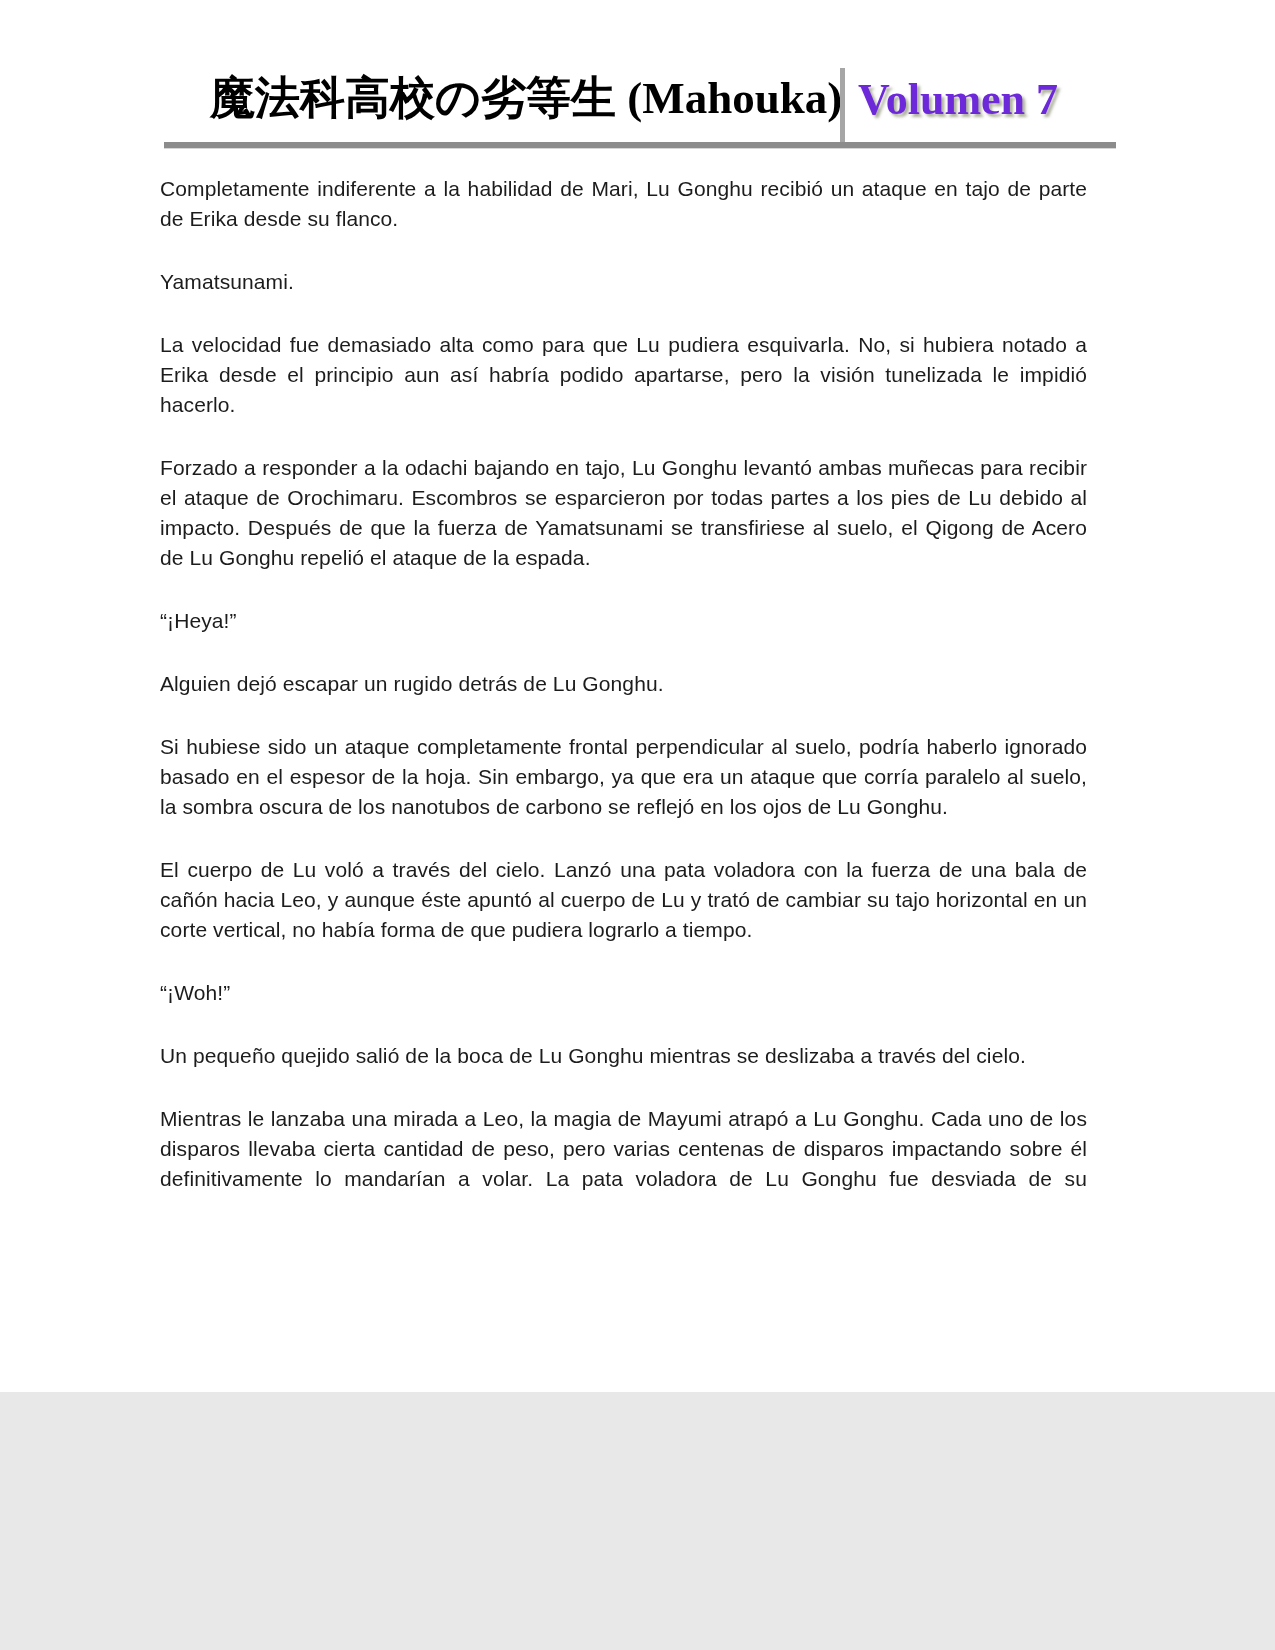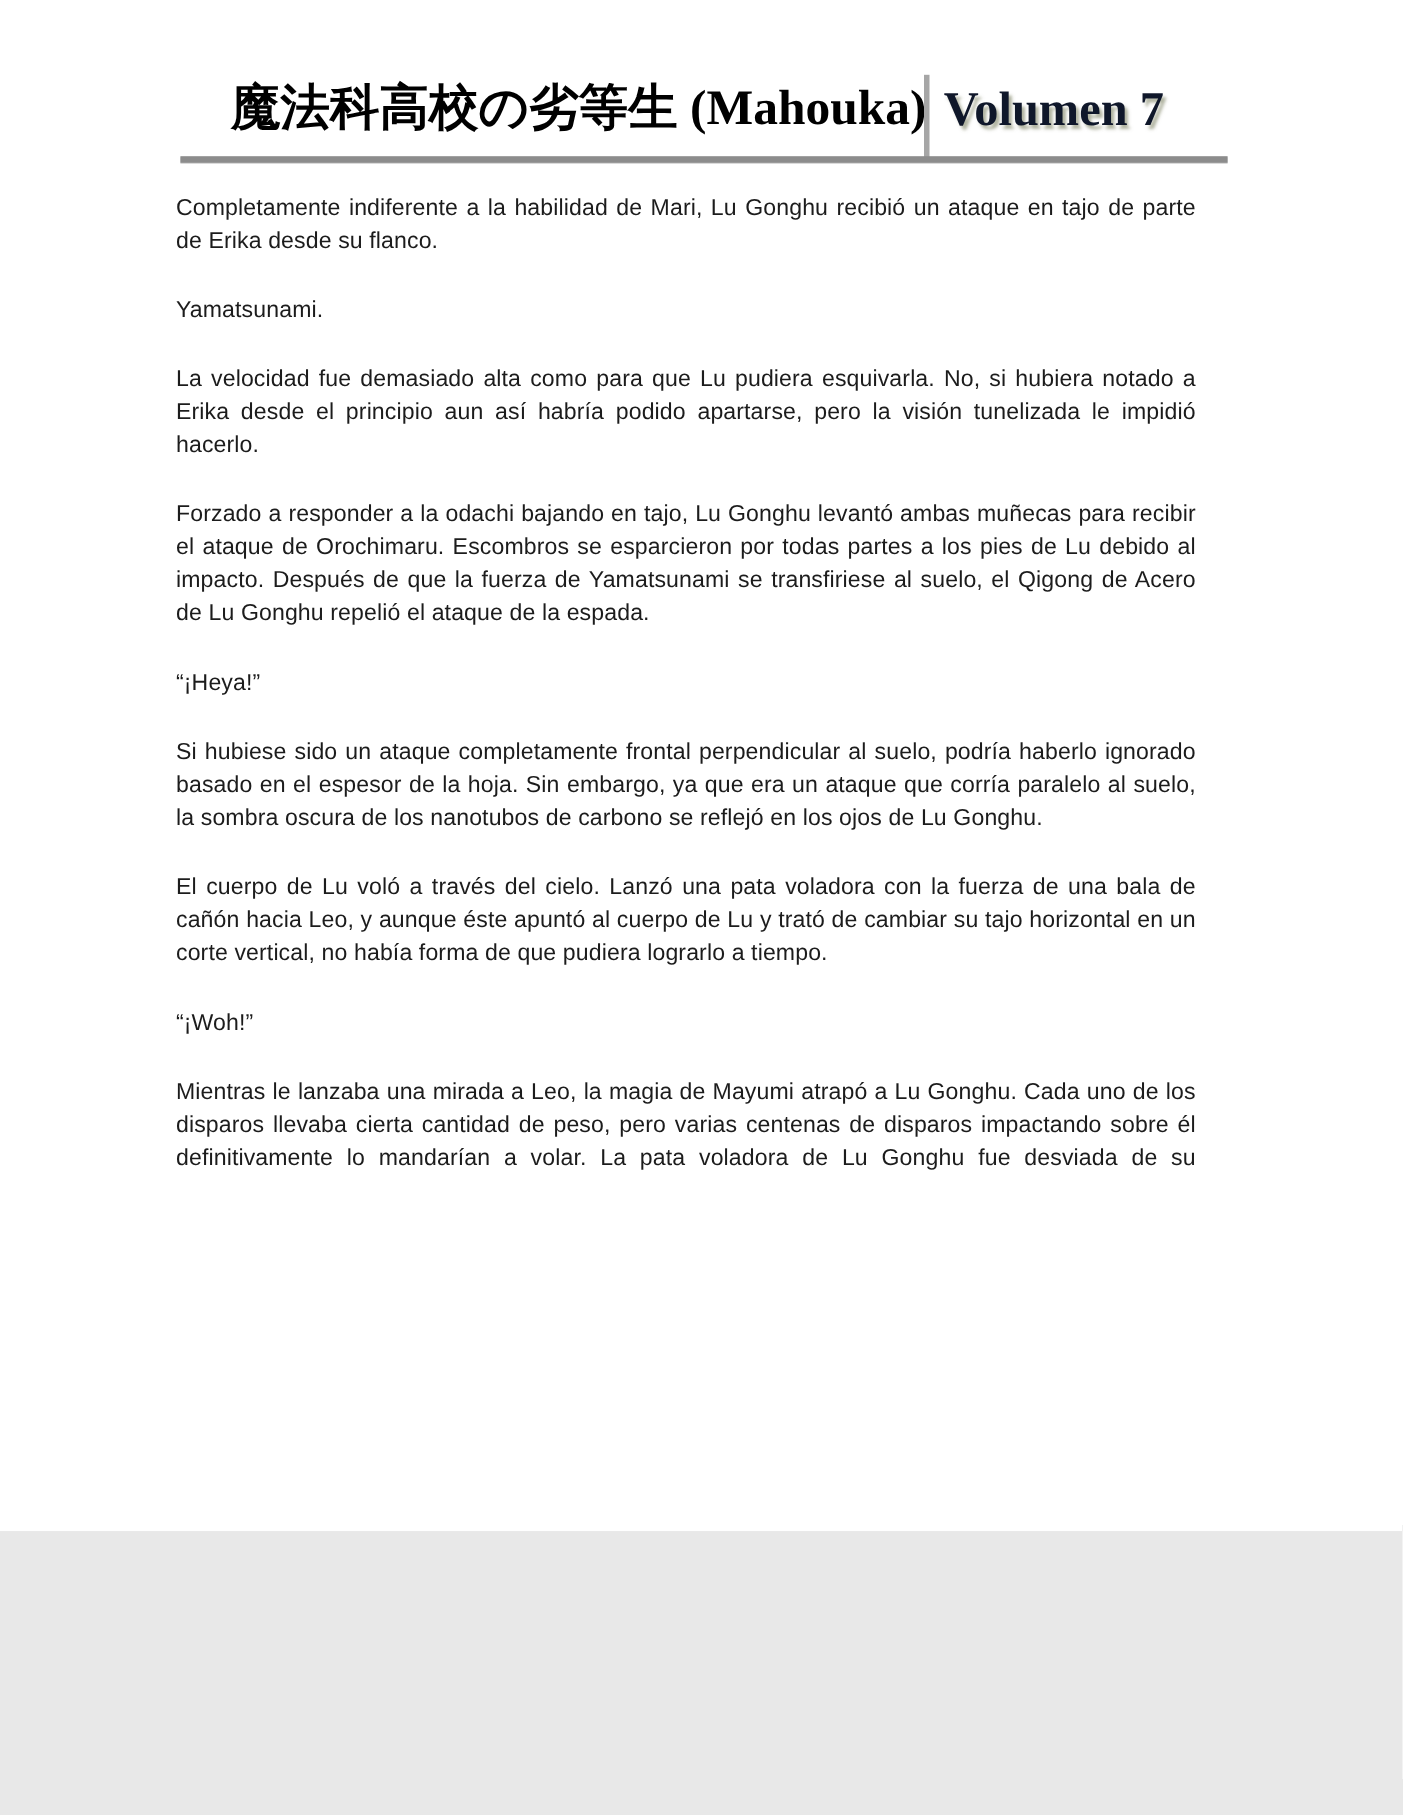--- a/index.html
+++ b/index.html
@@ -97,34 +97,36 @@
   }
 </style>
 </head>
 <body>
 
 <div class="page">
 
   <header>
     <h1 class="book-title">魔法科高校の劣等生 (Mahouka)</h1>
     <div class="header-vbar"></div>
-    <div class="volume-label" style="color: #0f172a;">Volumen 7</div>
+    <div class="volume-label" style="color: #6d28d9;">Volumen 7</div>
     <div class="header-rule"></div>
   </header>
 
   <main class="page-body">
 
   <p>Completamente indiferente a la habilidad de Mari, Lu Gonghu recibió un ataque en tajo de parte de Erika desde su flanco.</p>
       <p>Yamatsunami.</p>
       <p>La velocidad fue demasiado alta como para que Lu pudiera esquivarla. No, si hubiera notado a Erika desde el principio aun así habría podido apartarse, pero la visión tunelizada le impidió hacerlo.</p>
       <p>Forzado a responder a la odachi bajando en tajo, Lu Gonghu levantó ambas muñecas para recibir el ataque de Orochimaru. Escombros se esparcieron por todas partes a los pies de Lu debido al impacto. Después de que la fuerza de Yamatsunami se transfiriese al suelo, el Qigong de Acero de Lu Gonghu repelió el ataque de la espada.</p>
       <p>“¡Heya!”</p>
+      <p>Alguien dejó escapar un rugido detrás de Lu Gonghu.</p>
       <p>Si hubiese sido un ataque completamente frontal perpendicular al suelo, podría haberlo ignorado basado en el espesor de la hoja. Sin embargo, ya que era un ataque que corría paralelo al suelo, la sombra oscura de los nanotubos de carbono se reflejó en los ojos de Lu Gonghu.</p>
       <p>El cuerpo de Lu voló a través del cielo. Lanzó una pata voladora con la fuerza de una bala de cañón hacia Leo, y aunque éste apuntó al cuerpo de Lu y trató de cambiar su tajo horizontal en un corte vertical, no había forma de que pudiera lograrlo a tiempo.</p>
       <p>“¡Woh!”</p>
+      <p>Un pequeño quejido salió de la boca de Lu Gonghu mientras se deslizaba a través del cielo.</p>
       <p class="cont">Mientras le lanzaba una mirada a Leo, la magia de Mayumi atrapó a Lu Gonghu. Cada uno de los disparos llevaba cierta cantidad de peso, pero varias centenas de disparos impactando sobre él definitivamente lo mandarían a volar. La pata voladora de Lu Gonghu fue desviada de su</p>
     </main>
 
   <footer class="page-footer">
     <div class="footer-line"></div>
     <div class="bracket left"></div>
     <div class="page-number">267</div>
     <div class="bracket right"></div>
     <div class="footer-line"></div>
   </footer>

